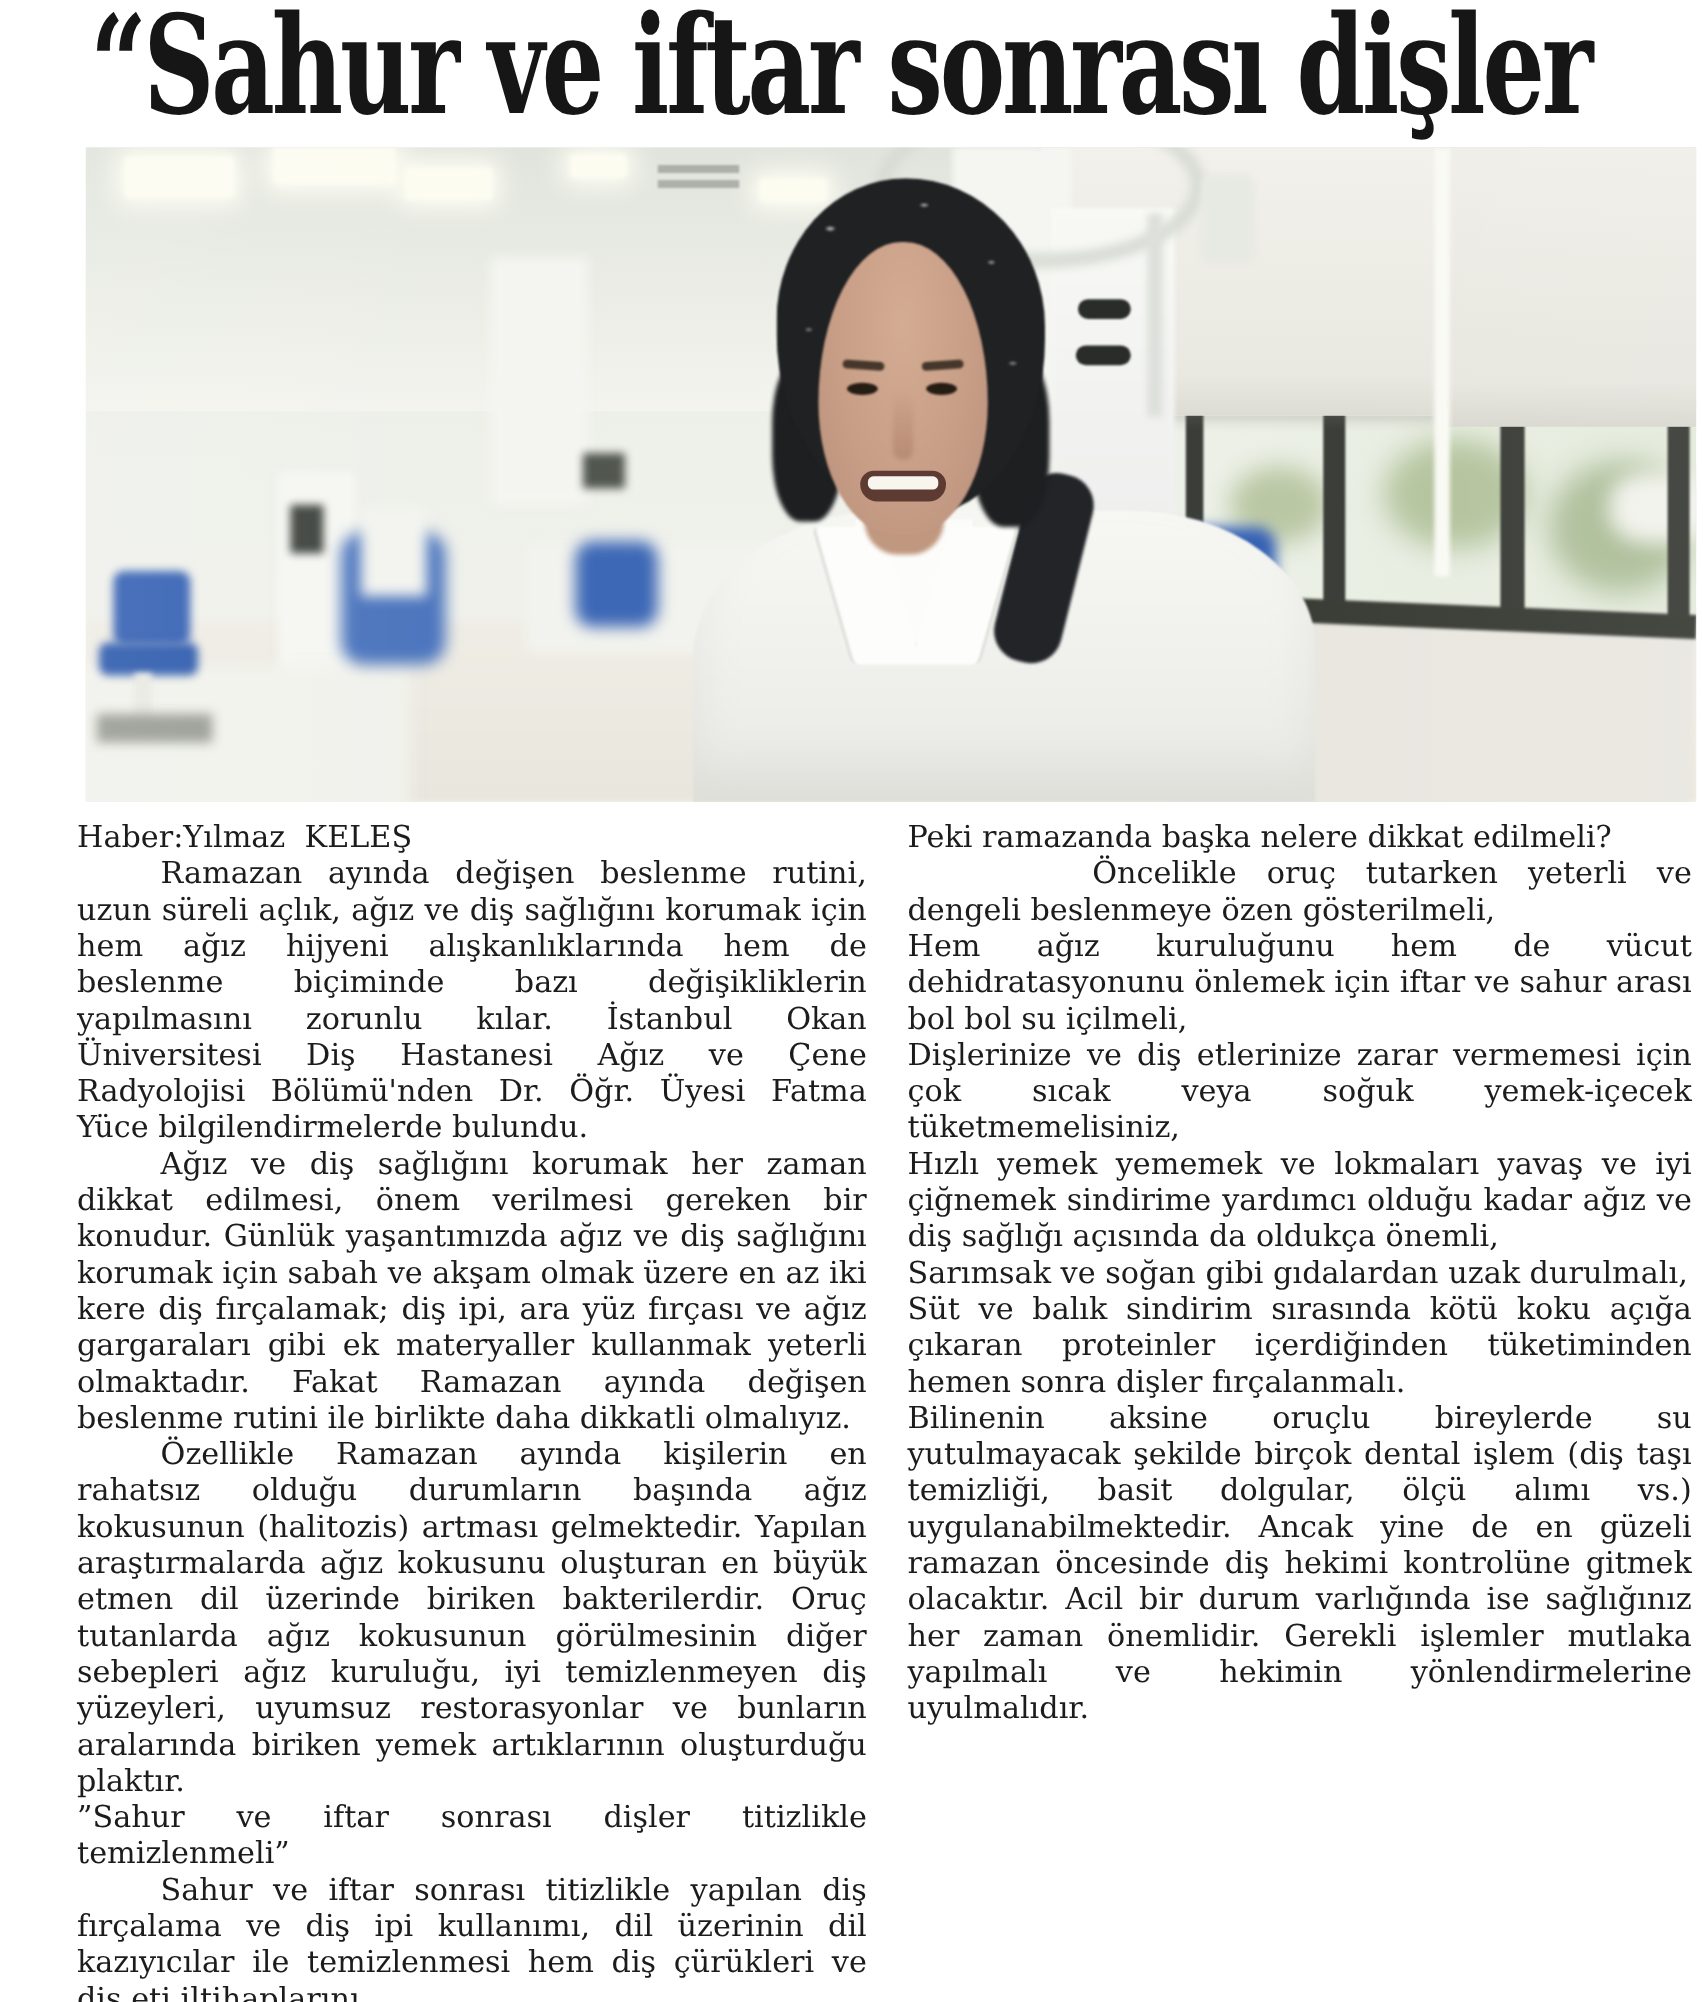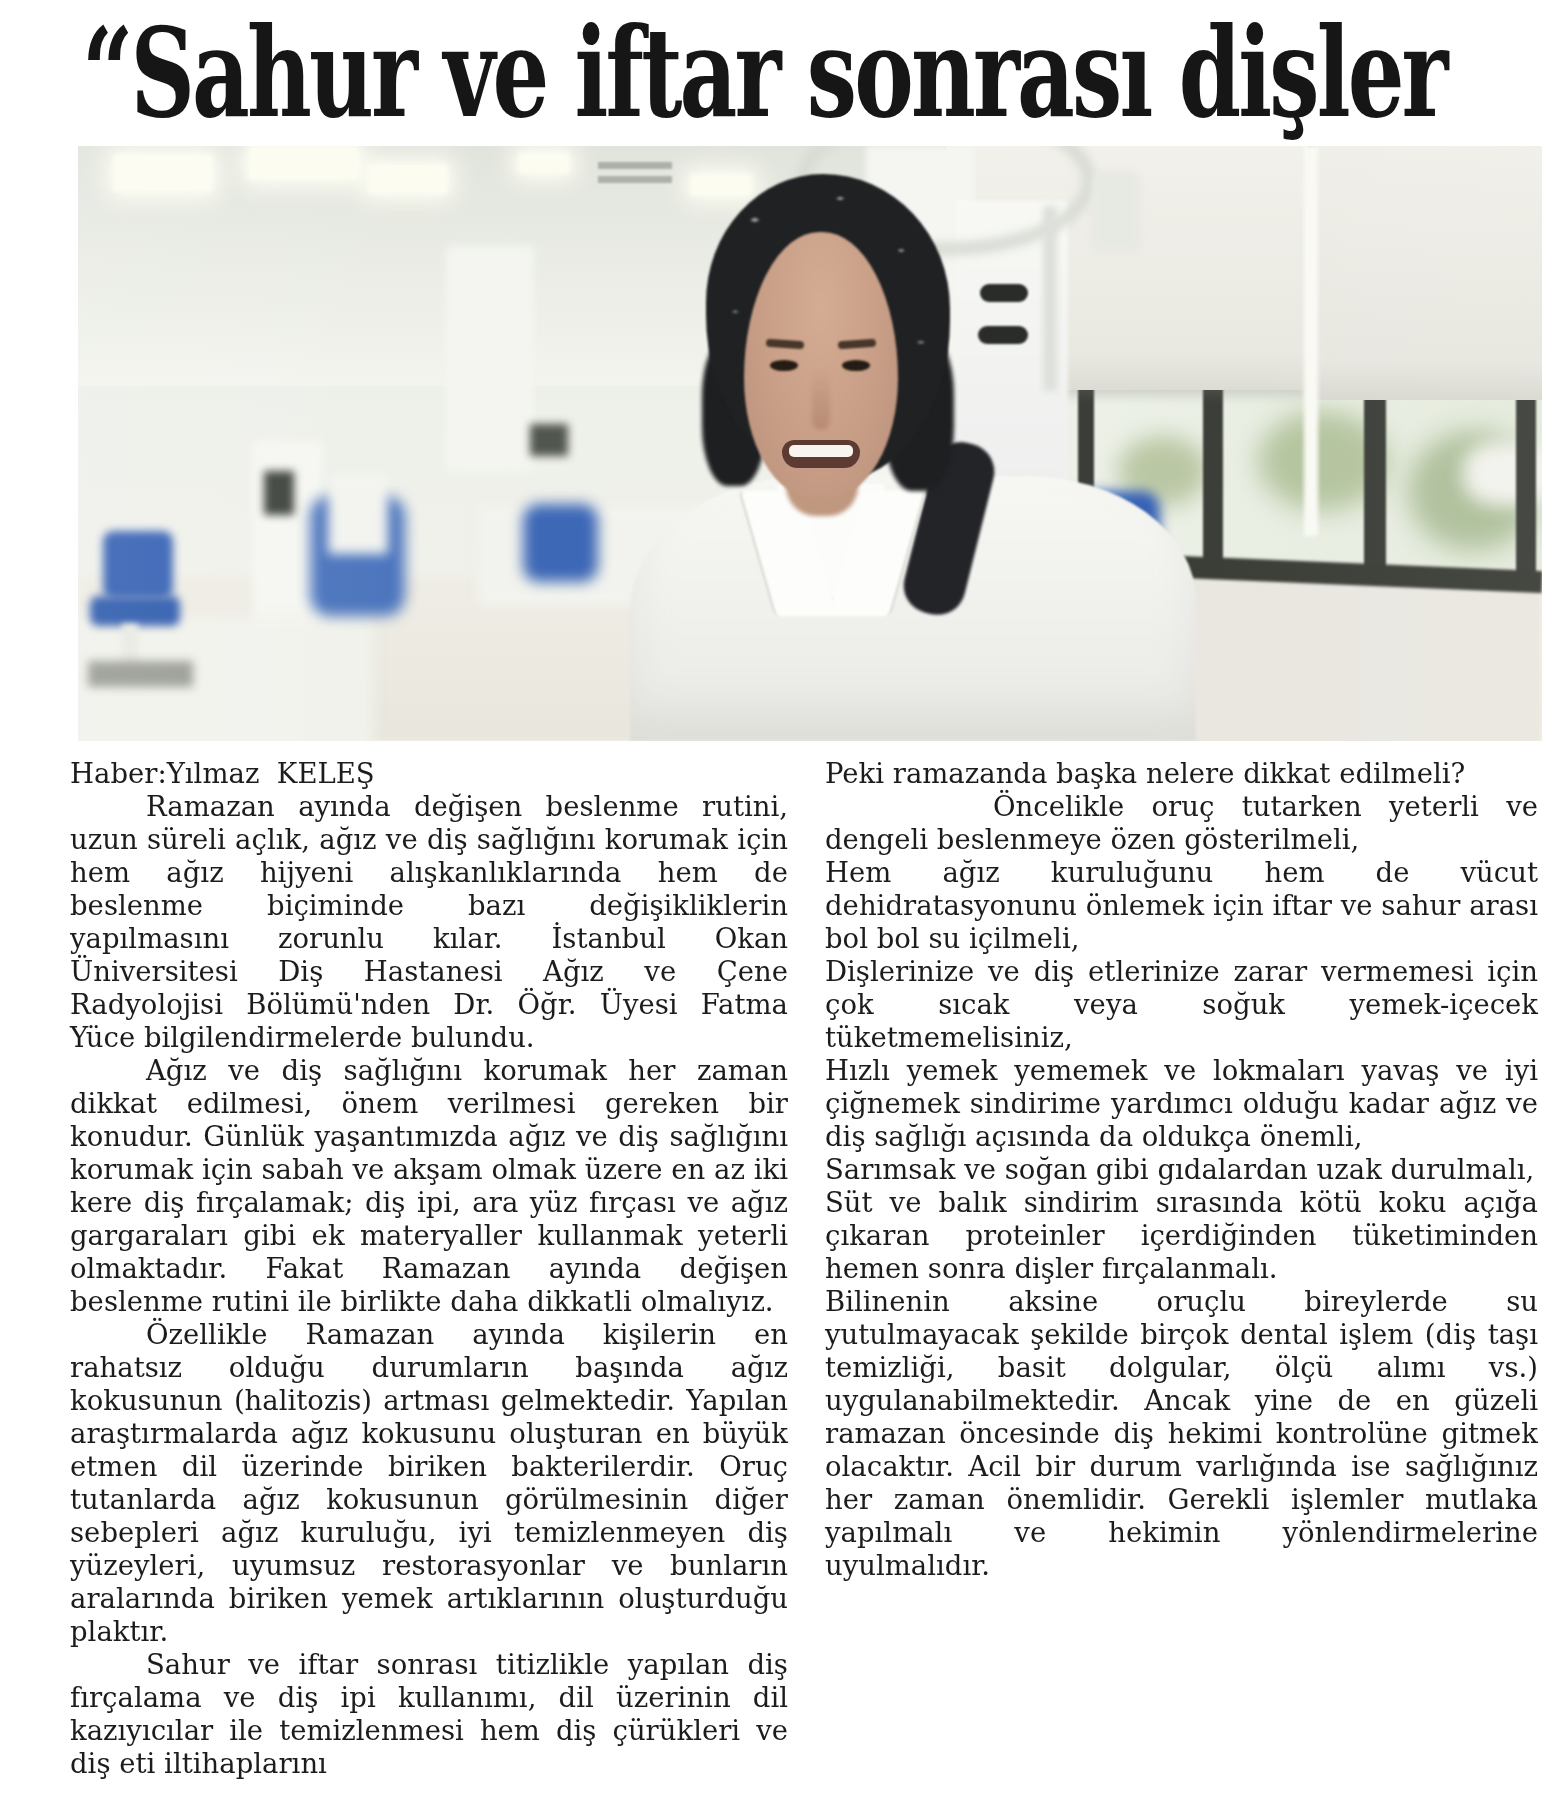--- a/index.html
+++ b/index.html
@@ -3,21 +3,21 @@
 <meta charset="utf-8">
 <style>
   html, body { margin:0; padding:0; background:#ffffff; }
   body {
     width:1548px; height:1820px; overflow:hidden; position:relative;
     font-family:"DejaVu Serif","Liberation Serif",serif;
     color:var(--ink,#1c1c1c);
   }
 
   
-  .headline { padding:22px 0 0 82px; color:var(--headline-ink,#161616); }
+  .headline { padding:10px 0 0 82px; color:var(--headline-ink,#161616); }
   .hl-line { height:102px; line-height:102px; white-space:nowrap; }
   .hl-inner {
     display:inline-block; transform:scaleX(0.72); transform-origin:0 50%;
     font-family:"DejaVu Serif","Liberation Serif",serif;
     font-weight:bold; font-size:124px; letter-spacing:-4px;
   }
 
   
   .photo {
     position:relative; width:1464px; height:595px;
@@ -209,20 +209,21 @@
   <div class="wm-teeth"></div>
   <div class="ph-wash"></div>
 </div>
 
 <div class="cols">
   <div class="col col-left">
     <p class="byline">Haber:Yılmaz  KELEŞ</p>
     <p class="indent">Ramazan ayında değişen beslenme rutini, uzun süreli açlık, ağız ve diş sağlığını korumak için hem ağız hijyeni alışkanlıklarında hem de beslenme biçiminde bazı değişikliklerin yapılmasını zorunlu kılar. İstanbul Okan Üniversitesi Diş Hastanesi Ağız ve Çene Radyolojisi Bölümü'nden Dr. Öğr. Üyesi Fatma Yüce bilgilendirmelerde bulundu.</p>
     <p class="indent">Ağız ve diş sağlığını korumak her zaman dikkat edilmesi, önem verilmesi gereken bir konudur. Günlük yaşantımızda ağız ve diş sağlığını korumak için sabah ve akşam olmak üzere en az iki kere diş fırçalamak; diş ipi, ara yüz fırçası ve ağız gargaraları gibi ek materyaller kullanmak yeterli olmaktadır. Fakat Ramazan ayında değişen beslenme rutini ile birlikte daha dikkatli olmalıyız.</p>
     <p class="indent">Özellikle Ramazan ayında kişilerin en rahatsız olduğu durumların başında ağız kokusunun (halitozis) artması gelmektedir. Yapılan araştırmalarda ağız kokusunu oluşturan en büyük etmen dil üzerinde biriken bakterilerdir. Oruç tutanlarda ağız kokusunun görülmesinin diğer sebepleri ağız kuruluğu, iyi temizlenmeyen diş yüzeyleri, uyumsuz restorasyonlar ve bunların aralarında biriken yemek artıklarının oluşturduğu plaktır.</p>
+    <p>”Sahur ve iftar sonrası dişler titizlikle temizlenmeli”</p>
     <p class="indent">Sahur ve iftar sonrası titizlikle yapılan diş fırçalama ve diş ipi kullanımı, dil üzerinin dil kazıyıcılar ile temizlenmesi hem diş çürükleri ve diş eti iltihaplarını</p>
   </div>
   <div class="col col-right">
     <p>Peki ramazanda başka nelere dikkat edilmeli?</p>
     <p class="indent-lg">Öncelikle oruç tutarken yeterli ve dengeli beslenmeye özen gösterilmeli,</p>
     <p>Hem ağız kuruluğunu hem de vücut dehidratasyonunu önlemek için iftar ve sahur arası bol bol su içilmeli,</p>
     <p>Dişlerinize ve diş etlerinize zarar vermemesi için çok sıcak veya soğuk yemek-içecek tüketmemelisiniz,</p>
     <p>Hızlı yemek yememek ve lokmaları yavaş ve iyi çiğnemek sindirime yardımcı olduğu kadar ağız ve diş sağlığı açısında da oldukça önemli,</p>
     <p>Sarımsak ve soğan gibi gıdalardan uzak durulmalı,</p>
     <p>Süt ve balık sindirim sırasında kötü koku açığa çıkaran proteinler içerdiğinden tüketiminden hemen sonra dişler fırçalanmalı.</p>

